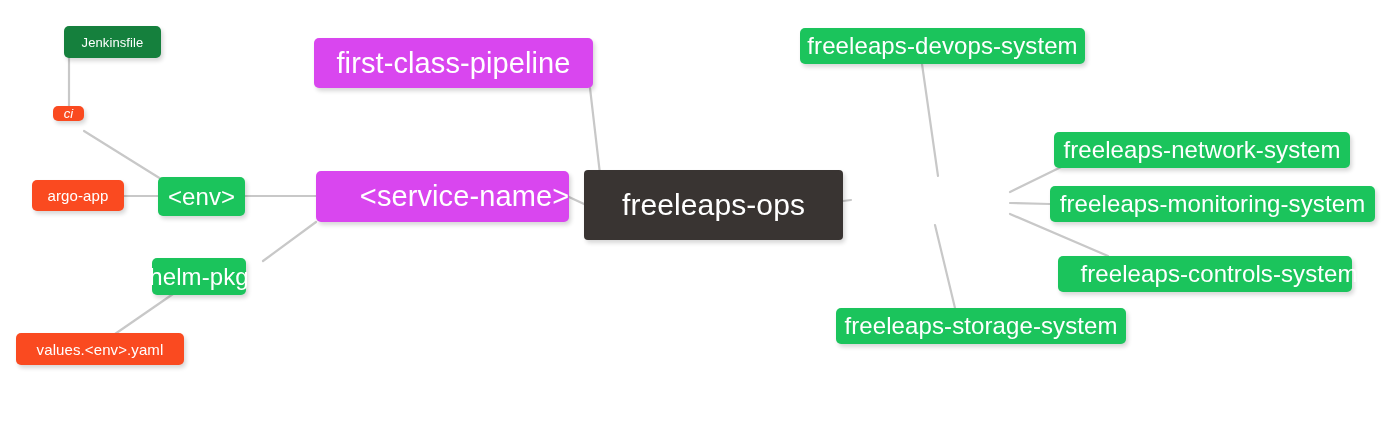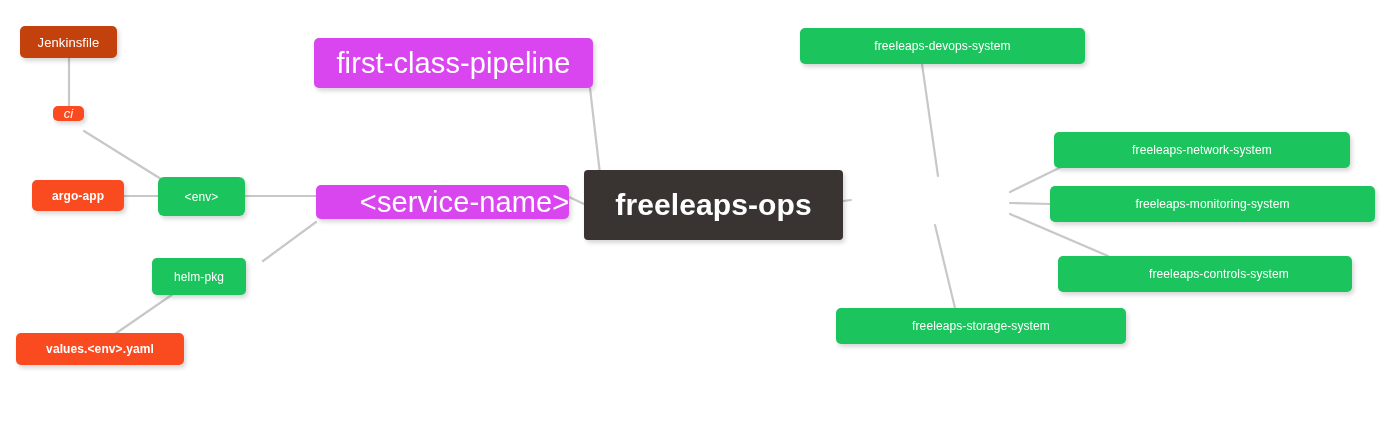--- a/index.html
+++ b/index.html
@@ -44,28 +44,29 @@
     font-size: 30px;
     border-radius: 4px;
   }
   .node-blue {
     background: #d946ef;
   }
   .node-green {
     background: #1bc45c;
   }
   .node-orange {
-    background: #c2410c;
+    background: #15803d;
+    margin-left: 44px;
   }
   .node-red {
     background: #fa4a20;
   }
   .lvl1 { font-size: 29px; }
-  .lvl3 { font-size: 12px; }
-  .lvl4 { font-size: 12px; font-weight: bold; }
+  .lvl3 { font-size: 24px; }
+  .lvl4 { font-size: 15px; }
   .lvl5 { font-size: 13px; }
 </style>
 </head>
 <body>
 
 <div id="mindmap">
 
   <svg id="edge-layer" viewBox="0 0 1390 421" xmlns="http://www.w3.org/2000/svg">
     <g fill="none" stroke="#c8c8c8" stroke-width="2.2" stroke-linecap="round">
 
@@ -98,31 +99,31 @@
       <path d="M 935 225 L 955 308"></path>
     </g>
   </svg>
 
   <div class="node node-orange lvl5" style="left:20px; top:26px; width:97px; height:32px;">Jenkinsfile</div>
 
   <div class="node node-red lvl5" style="left:53px; top:106px; width:31px; height:15px;font-style:italic;">ci</div>
 
   <div class="node node-red lvl4" style="left:32px; top:180px; width:92px; height:31px;">argo-app</div>
 
-  <div class="node node-green lvl3" style="left:158px; top:177px; width:87px; height:39px;border-radius:6px;">&lt;env&gt;</div>
+  <div class="node node-green lvl3" style="left:158px; top:177px; width:87px; height:39px;">&lt;env&gt;</div>
 
   <div class="node node-green lvl3" style="left:152px; top:258px; width:94px; height:37px;">helm-pkg</div>
 
   <div class="node node-red lvl4" style="left:16px; top:333px; width:168px; height:32px;">values.&lt;env&gt;.yaml</div>
 
   <div class="node node-blue lvl1" style="left:314px; top:38px; width:279px; height:50px;">first-class-pipeline</div>
 
-  <div class="node node-blue lvl1" style="left:316px; top:185px; width:253px; height:34px;padding-left:44px;">&lt;service-name&gt;</div>
+  <div class="node node-blue lvl1" style="left:316px; top:171px; width:253px; height:51px;padding-left:44px;">&lt;service-name&gt;</div>
 
-  <div class="node node-root" style="left:584px; top:170px; width:259px; height:70px;font-weight:bold;">freeleaps-ops</div>
+  <div class="node node-root" style="left:584px; top:170px; width:259px; height:70px;">freeleaps-ops</div>
 
 
   <div class="node node-green lvl3" style="left:800px; top:28px; width:285px; height:36px;">freeleaps-devops-system</div>
 
   <div class="node node-green lvl3" style="left:1054px; top:112px; width:296px; height:36px;margin-top:20px;">freeleaps-network-system</div>
 
   <div class="node node-green lvl3" style="left:1050px; top:186px; width:325px; height:36px;text-align:right;">freeleaps-monitoring-system</div>
 
   <div class="node node-green lvl3" style="left:1058px; top:256px; width:294px; height:36px;padding-left:28px;">freeleaps-controls-system</div>
 

